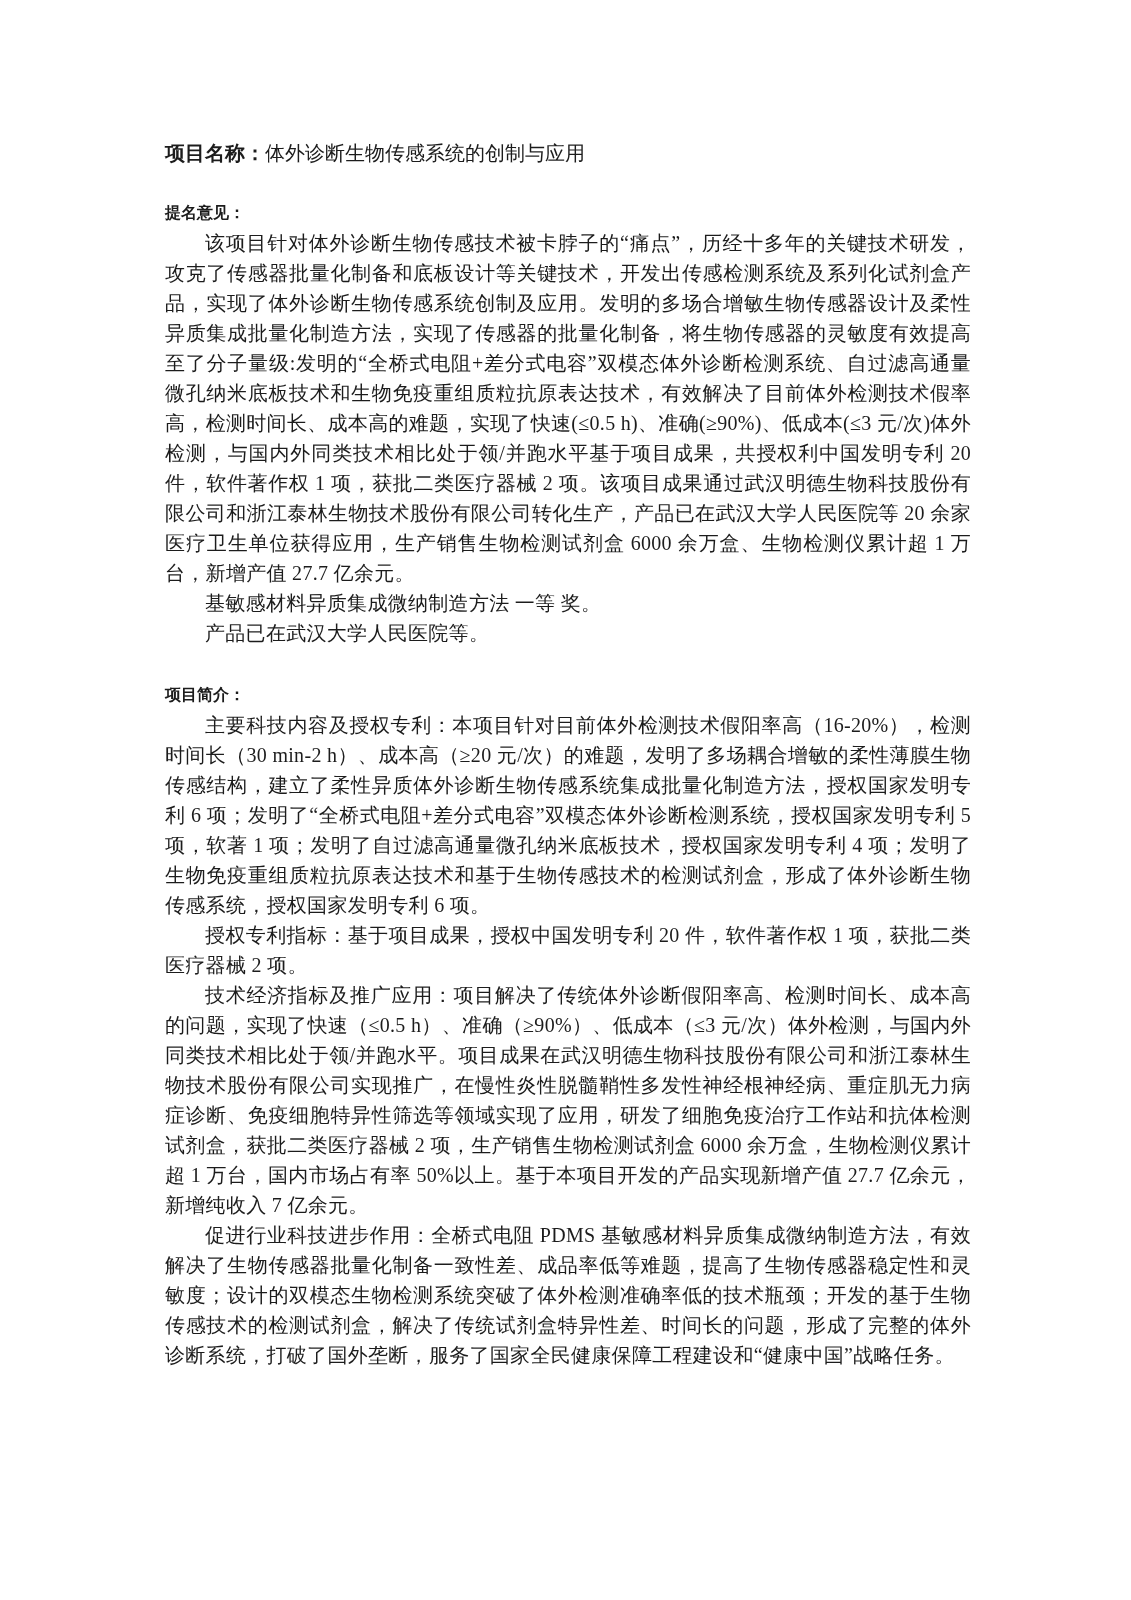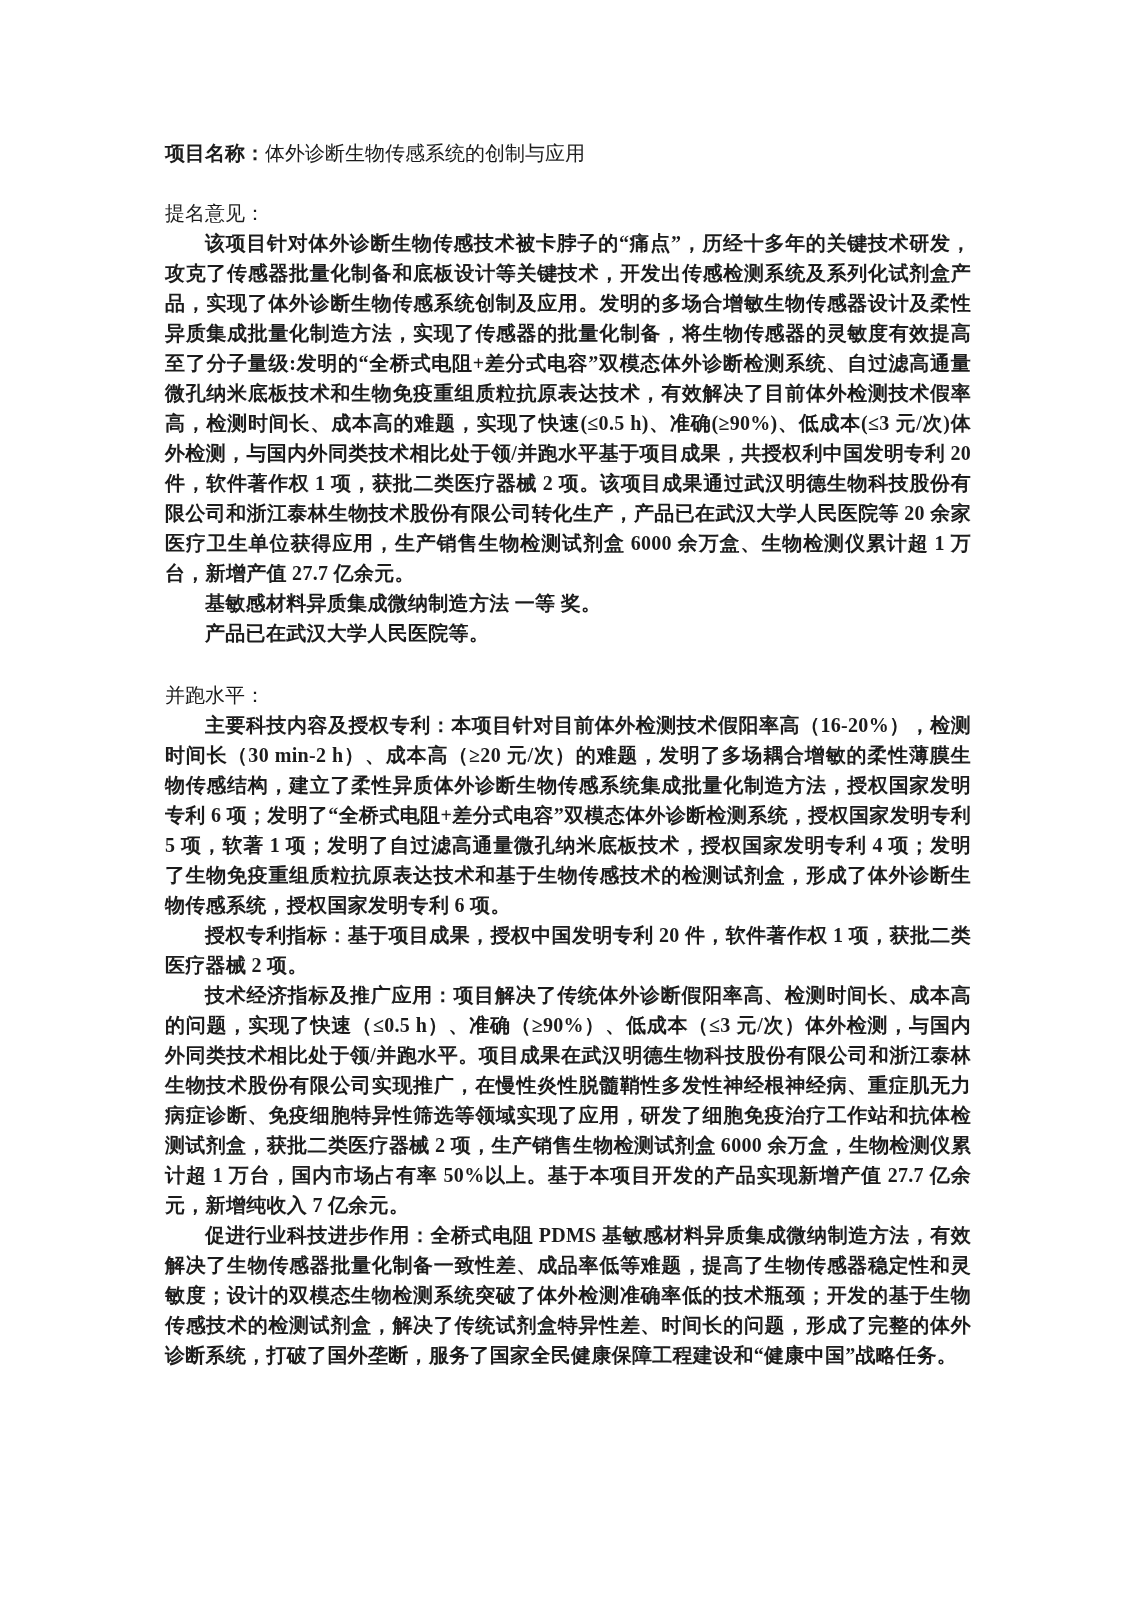--- a/index.html
+++ b/index.html
@@ -18,53 +18,52 @@
     background: #ffffff;
   }
   .line {
     font-size: 20px;
     line-height: 30px;
     margin: 0;
   }
   .field { margin: 0 0 30px 0; }
   .field .label { font-weight: bold; }
   .sec-heading {
-    font-size: 20px;
+    font-size: 16px;
     line-height: 30px;
-    font-weight: normal;
+    font-weight: bold;
     margin: 0;
   }
   .gap-top { margin-top: 32px; }
   p.body {
     font-size: 20px;
     line-height: 30px;
     margin: 0;
     text-align: justify;
     text-indent: 2em;
     letter-spacing: 0.3px;
-    font-weight: bold;
   }
 </style>
 </head>
 <body>
 
 <div class="page">
 
   <p class="line field"><span class="label">项目名称：</span><span class="value">体外诊断生物传感系统的创制与应用</span></p>
 
 
   <h2 class="sec-heading">提名意见：</h2>
 
   <p class="body">该项目针对体外诊断生物传感技术被卡脖子的“痛点”，历经十多年的关键技术研发，攻克了传感器批量化制备和底板设计等关键技术，开发出传感检测系统及系列化试剂盒产品，实现了体外诊断生物传感系统创制及应用。发明的多场合增敏生物传感器设计及柔性异质集成批量化制造方法，实现了传感器的批量化制备，将生物传感器的灵敏度有效提高至了分子量级:发明的“全桥式电阻+差分式电容”双模态体外诊断检测系统、自过滤高通量微孔纳米底板技术和生物免疫重组质粒抗原表达技术，有效解决了目前体外检测技术假率高，检测时间长、成本高的难题，实现了快速(≤0.5 h)、准确(≥90%)、低成本(≤3 元/次)体外检测，与国内外同类技术相比处于领/并跑水平基于项目成果，共授权利中国发明专利 20 件，软件著作权 1 项，获批二类医疗器械 2 项。该项目成果通过武汉明德生物科技股份有限公司和浙江泰林生物技术股份有限公司转化生产，产品已在武汉大学人民医院等 20 余家医疗卫生单位获得应用，生产销售生物检测试剂盒 6000 余万盒、生物检测仪累计超 1 万台，新增产值 27.7 亿余元。</p>
 
   <p class="body">基敏感材料异质集成微纳制造方法 一等 奖。</p>
 
   <p class="body">产品已在武汉大学人民医院等。</p>
 
-  <h2 class="sec-heading gap-top">并跑水平：</h2>
+  <h2 class="sec-heading gap-top">项目简介：</h2>
 
 
   <p class="body">主要科技内容及授权专利：本项目针对目前体外检测技术假阳率高（16-20%），检测时间长（30 min-2 h）、成本高（≥20 元/次）的难题，发明了多场耦合增敏的柔性薄膜生物传感结构，建立了柔性异质体外诊断生物传感系统集成批量化制造方法，授权国家发明专利 6 项；发明了“全桥式电阻+差分式电容”双模态体外诊断检测系统，授权国家发明专利 5 项，软著 1 项；发明了自过滤高通量微孔纳米底板技术，授权国家发明专利 4 项；发明了生物免疫重组质粒抗原表达技术和基于生物传感技术的检测试剂盒，形成了体外诊断生物传感系统，授权国家发明专利 6 项。</p>
 
   <p class="body">授权专利指标：基于项目成果，授权中国发明专利 20 件，软件著作权 1 项，获批二类医疗器械 2 项。</p>
 
   <p class="body">技术经济指标及推广应用：项目解决了传统体外诊断假阳率高、检测时间长、成本高的问题，实现了快速（≤0.5 h）、准确（≥90%）、低成本（≤3 元/次）体外检测，与国内外同类技术相比处于领/并跑水平。项目成果在武汉明德生物科技股份有限公司和浙江泰林生物技术股份有限公司实现推广，在慢性炎性脱髓鞘性多发性神经根神经病、重症肌无力病症诊断、免疫细胞特异性筛选等领域实现了应用，研发了细胞免疫治疗工作站和抗体检测试剂盒，获批二类医疗器械 2 项，生产销售生物检测试剂盒 6000 余万盒，生物检测仪累计超 1 万台，国内市场占有率 50%以上。基于本项目开发的产品实现新增产值 27.7 亿余元，新增纯收入 7 亿余元。</p>
 
   <p class="body">促进行业科技进步作用：全桥式电阻 PDMS 基敏感材料异质集成微纳制造方法，有效解决了生物传感器批量化制备一致性差、成品率低等难题，提高了生物传感器稳定性和灵敏度；设计的双模态生物检测系统突破了体外检测准确率低的技术瓶颈；开发的基于生物传感技术的检测试剂盒，解决了传统试剂盒特异性差、时间长的问题，形成了完整的体外诊断系统，打破了国外垄断，服务了国家全民健康保障工程建设和“健康中国”战略任务。</p>
 

